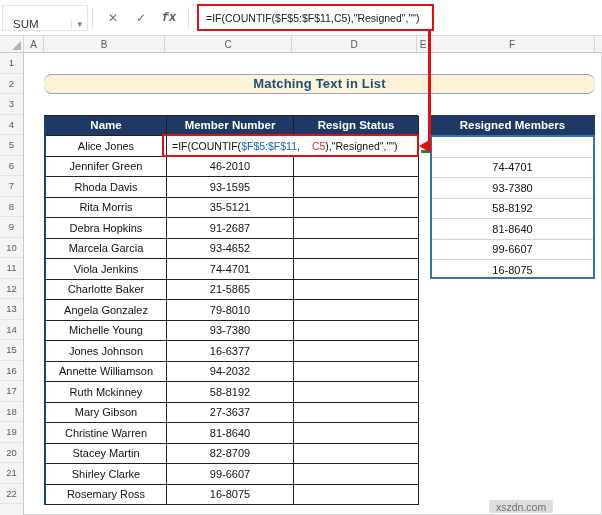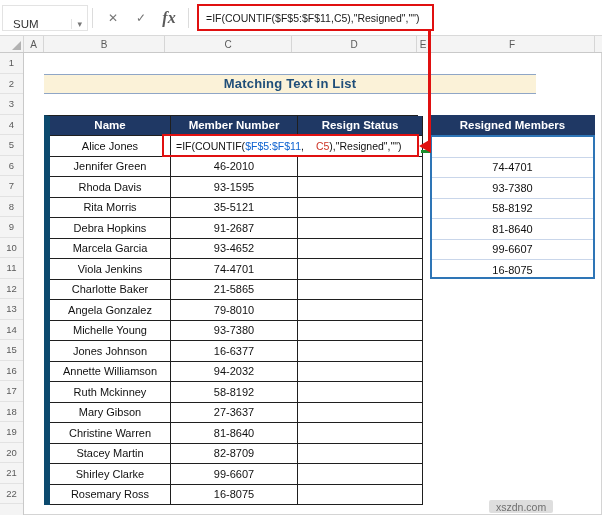--- a/index.html
+++ b/index.html
@@ -10,48 +10,48 @@
 
   
   .topbar { left:0; top:0; width:602px; height:36px; background:#ffffff; border-bottom:1px solid #d9d9d9; }
   .namebox { left:2px; top:5px; width:86px; height:26px; border:1px solid #e3e3e3; background:#fff;
              display:flex; align-items:center; justify-content:space-between; padding:12px 5px 0 10px;
              font-size:11.5px; color:#333; }
   .nb-chev { font-size:9px; color:#777; border-left:1px solid #e3e3e3; padding-left:5px; }
   .vsep { top:8px; width:1px; height:20px; background:#dcdcdc; }
   .fbtn { top:5px; height:26px; width:26px; display:flex; align-items:center; justify-content:center;
           color:#767676; font-size:12px; cursor:default; }
-  .fbtn.fx { font-family:Liberation Serif, serif; font-style:italic; font-weight:bold; font-size:16px; color:#5a5a5a; }
+  .fbtn.fx { font-family:Liberation Mono, monospace; font-style:italic; font-weight:bold; font-size:12px; color:#5a5a5a; }
   .fredbox { left:197px; top:4px; width:237px; height:27px; border:2px solid #e01010; background:#fff;
              display:flex; align-items:center; padding-left:7px; }
   .ftext { font-size:10.5px; color:#1a1a1a; white-space:nowrap; }
 
   
   .colheads { left:0; top:36px; width:602px; height:17px; background:#f4f4f4; border-bottom:1px solid #c9c9c9; }
   .colcell { position:absolute; top:0; height:16px; display:flex; align-items:center; justify-content:center;
              font-size:10px; color:#5a5a5a; border-right:1px solid #d6d6d6; overflow:hidden; }
   .corner { position:absolute; left:0; top:0; width:24px; height:16px; border-right:1px solid #d6d6d6; }
   .corner-tri { position:absolute; left:12px; top:5px; width:0; height:0;
                 border-left:9px solid transparent; border-bottom:9px solid #b2b2b2; }
 
   
   .rowgutter { left:0; top:53px; width:24px; height:462px; background:#f4f4f4; border-right:1px solid #c9c9c9; }
   .rownum { height:20.5px; display:flex; align-items:center; justify-content:center;
             font-size:9.5px; color:#5a5a5a; border-bottom:1px solid #e2e2e2; }
 
   
-  .titleblock { left:44px; top:73.5px; width:492px; height:20.5px; background:#fbf2d8;
+  .titleblock { left:44px; top:73.5px; width:551px; height:20.5px; background:#fbf2d8;
                 border-top:1px solid #8fa6c6; border-bottom:1px solid #8fa6c6;
-                display:flex; align-items:center; justify-content:center; }
+                display:flex; align-items:center; justify-content:center;border-radius:8px; }
   .titletext { font-size:13px; font-weight:bold; color:#1f4e79; letter-spacing:0.2px; }
 
   
   .maintable { left:44px; top:114.5px; width:374px; display:grid;
                grid-template-columns:121px 127px 125px; grid-auto-rows:20.5px;
-               border-top:1px solid #1f1f1f; border-left:6px solid #0c4a6e; background:#fff; }
+               border-top:1px solid #1f1f1f; border-left:2px solid #0c4a6e; background:#fff; }
   .cell { border-right:1px solid #1f1f1f; border-bottom:1px solid #1f1f1f; background:#fff;
           display:flex; align-items:center; justify-content:center; font-size:11px; color:#111; overflow:hidden; }
   .hcell { background:#1f3864; color:#ffffff; font-weight:bold; font-size:11.5px; }
   .formulacell { grid-column:2 / span 2; justify-content:flex-start; padding-left:5px;
                  font-size:10.5px; white-space:nowrap; }
   .ref-blue { color:#0d62d0; }
   .ref-red { color:#ce3426;padding-left:12px; }
 
   
   .fhead { left:430px; top:114.5px; width:165px; height:20.5px; background:#1f3864; color:#fff;

